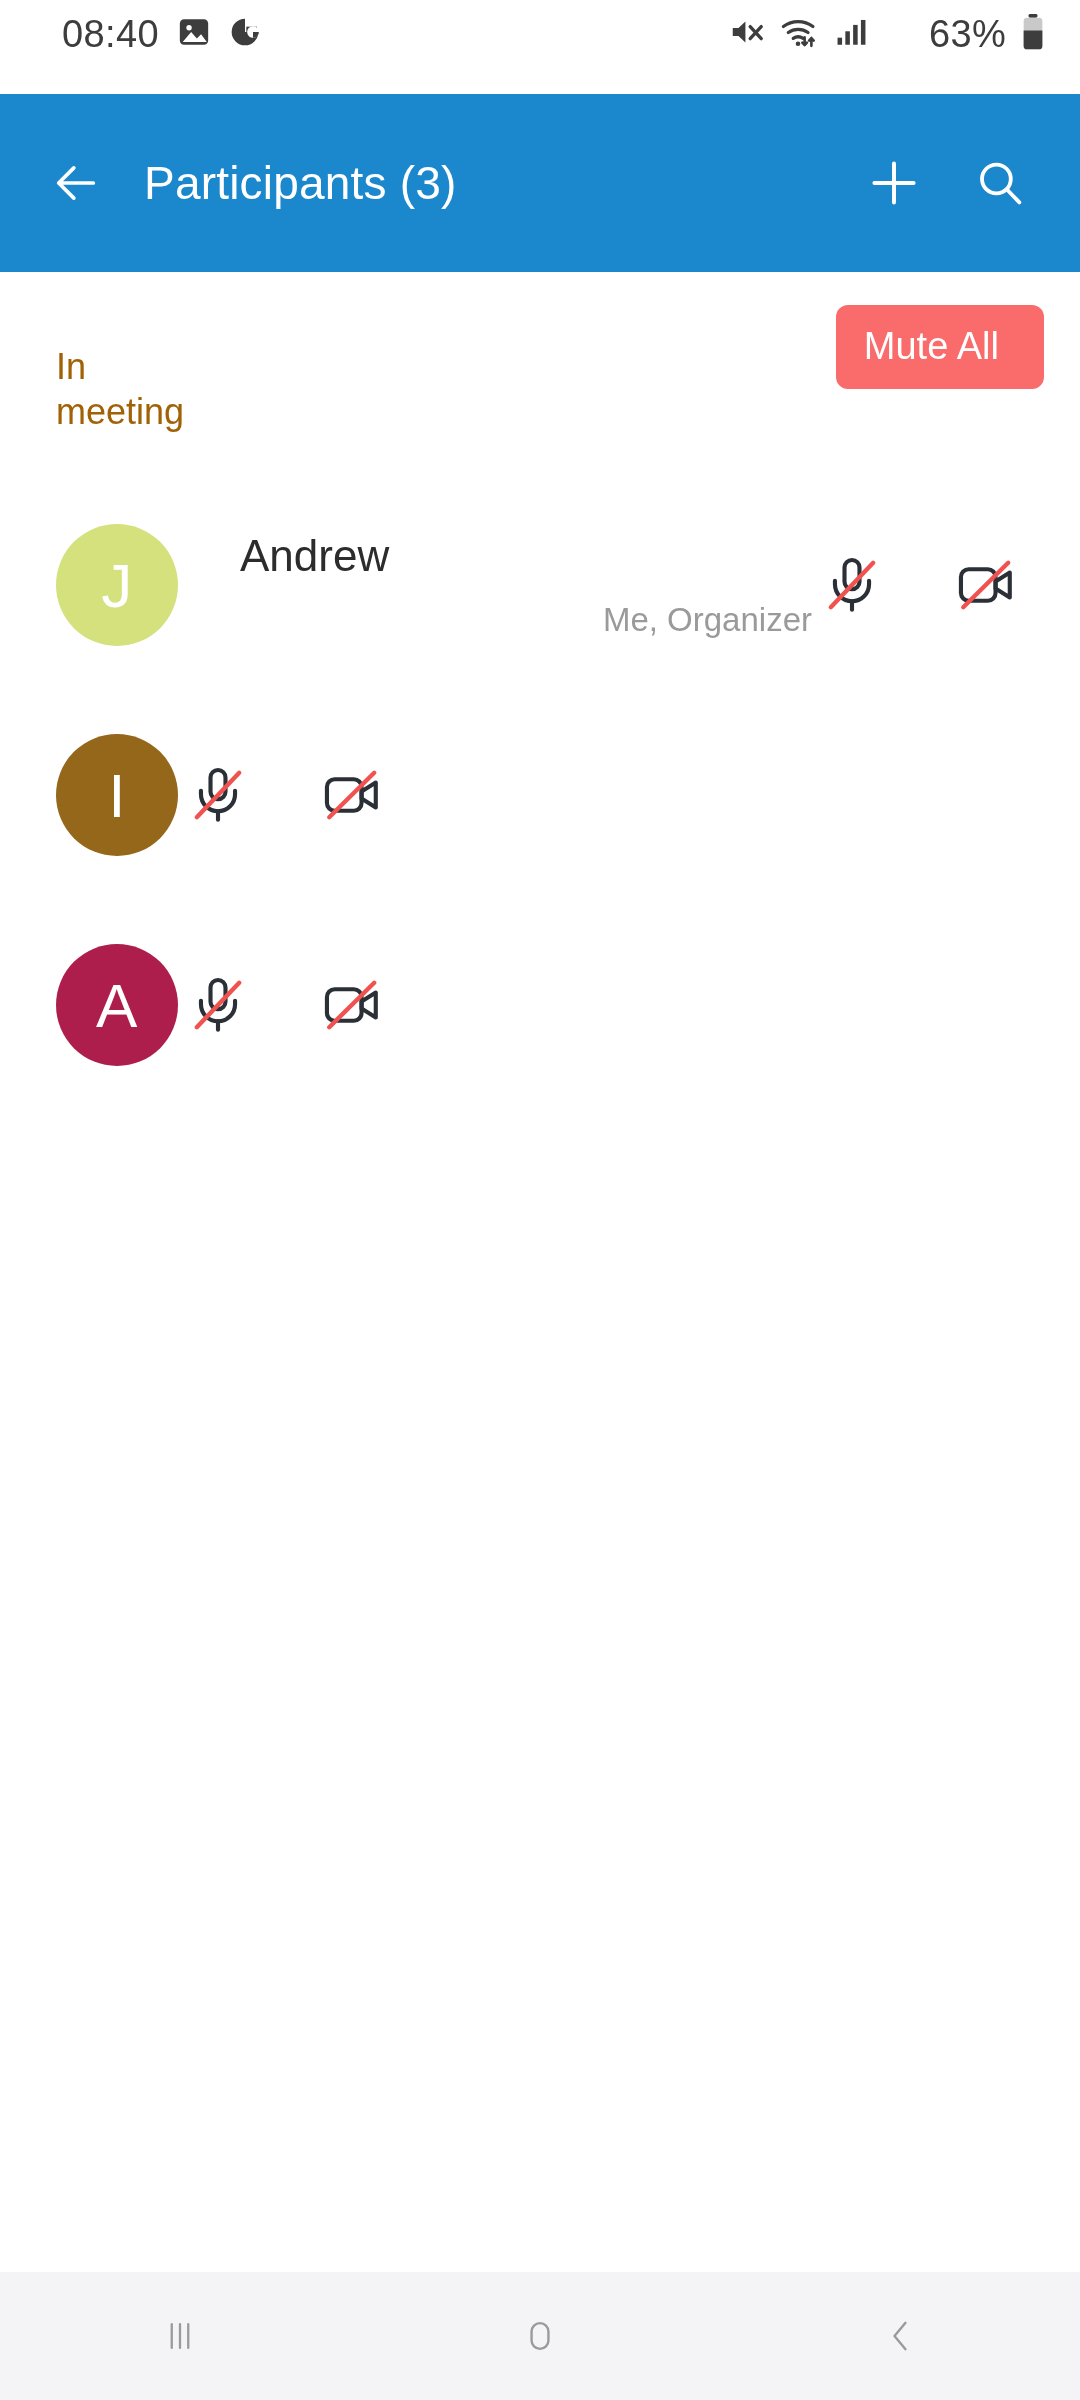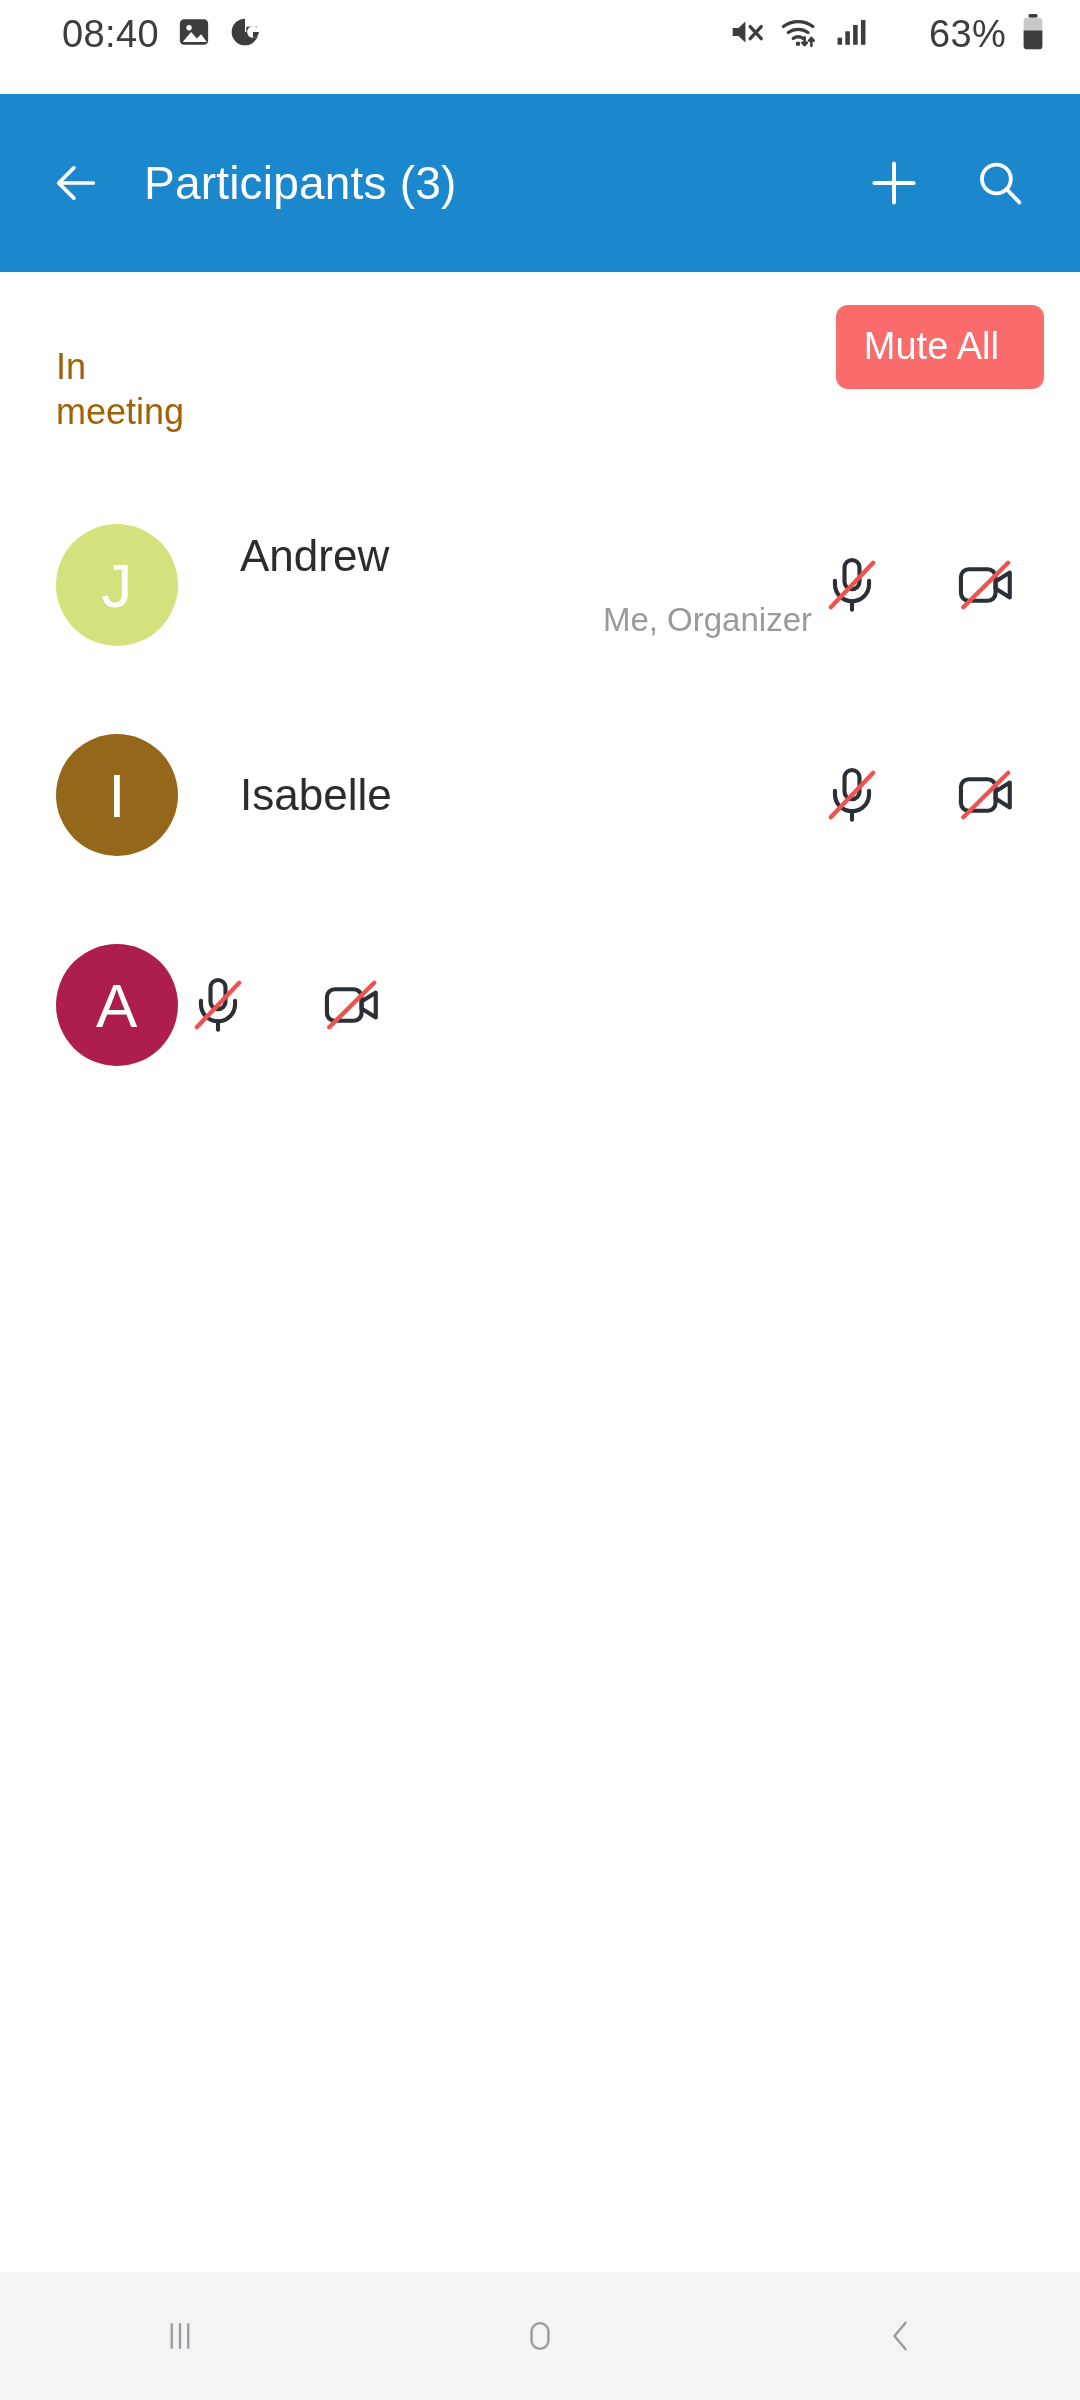--- a/index.html
+++ b/index.html
@@ -189,23 +189,20 @@
             <path d="M3.2 20.6 L20.6 3.4" stroke="#f0534f" stroke-width="1.7" stroke-linecap="round"></path>
           </svg>
         </div>
       </div>
     </div>
 
     <div class="row">
       <div class="avatar" style="background: rgb(148, 103, 26);">
         <span>I</span>
       </div>
-      <div class="row-text">
-        <div class="row-name">Isabelle</div>
-      </div>
       <div class="row-icons">
         <div class="icon-btn">
           <svg width="62" height="62" viewBox="0 0 24 24">
             <rect x="9.1" y="2.3" width="5.8" height="11.3" rx="2.9" stroke="#2b2f36" stroke-width="1.6" fill="none"></rect>
             <path d="M5.4 10.4 v1.3 a6.6 6.6 0 0 0 13.2 0 v-1.3" stroke="#2b2f36" stroke-width="1.6" fill="none" stroke-linecap="round"></path>
             <path d="M12 18.3 V21.6" stroke="#2b2f36" stroke-width="1.6" stroke-linecap="round"></path>
             <path d="M3.8 20.6 L20.2 3.4" stroke="#f0534f" stroke-width="1.7" stroke-linecap="round"></path>
           </svg>
         </div>
         <div class="icon-btn">

